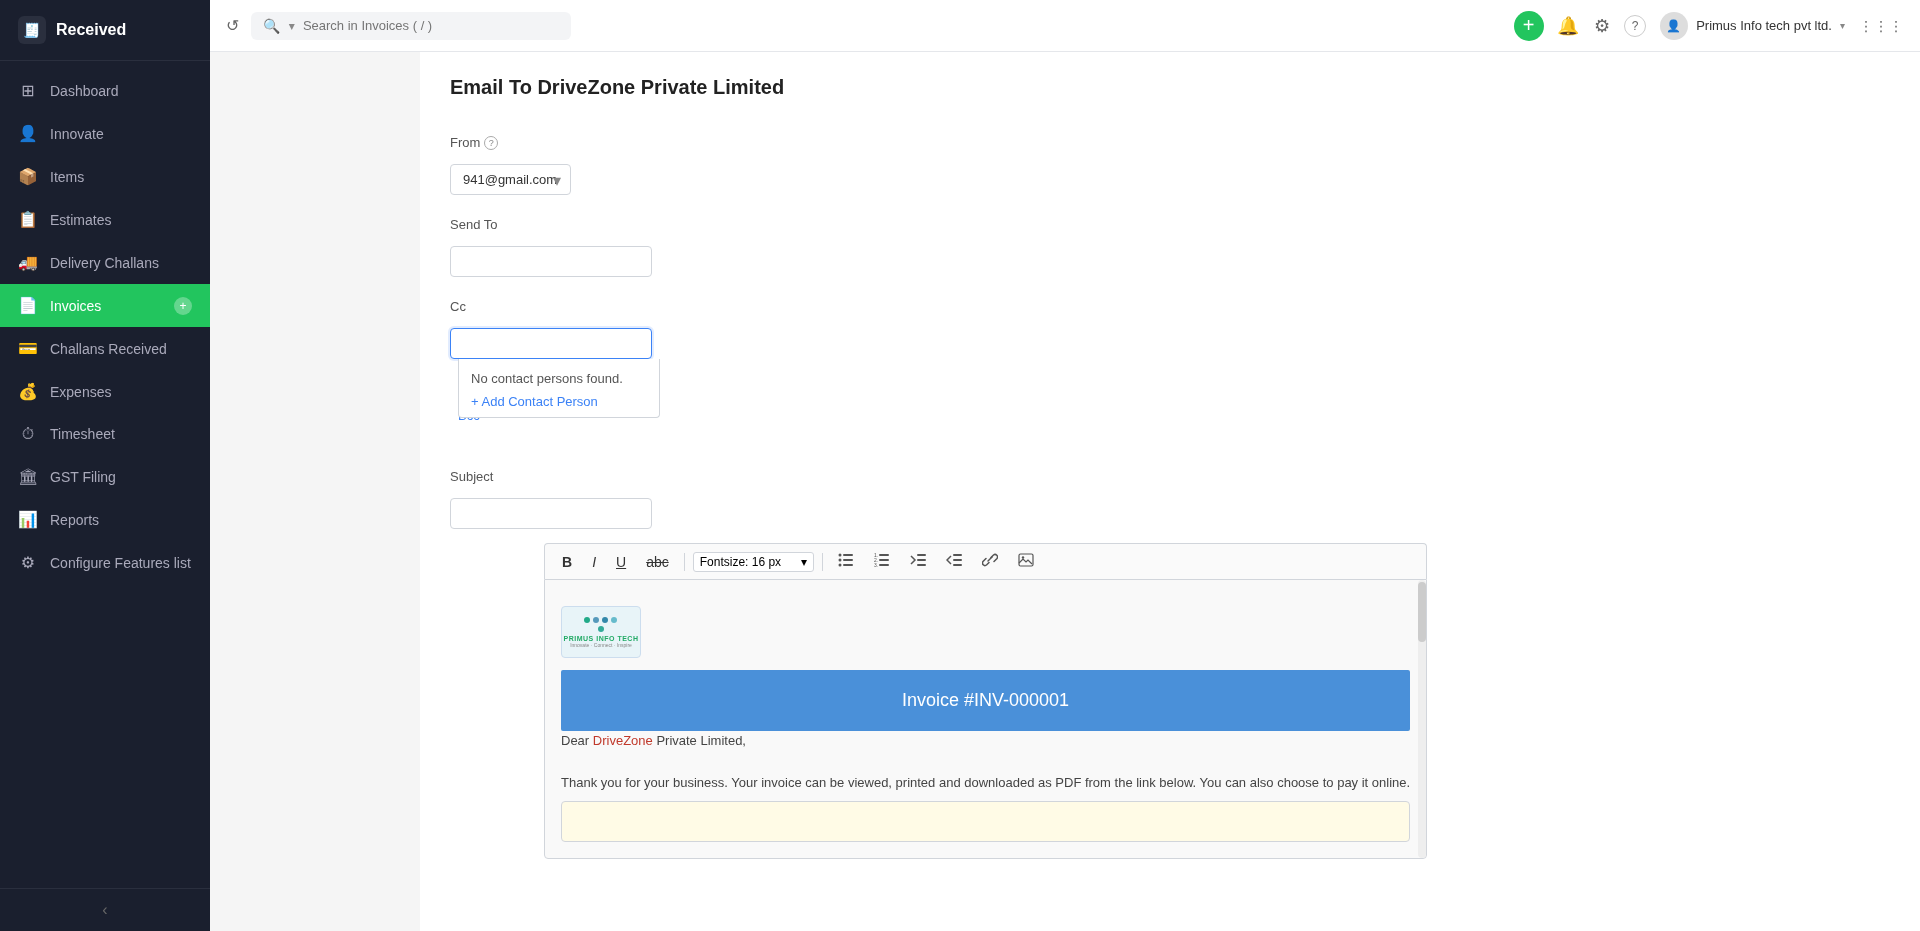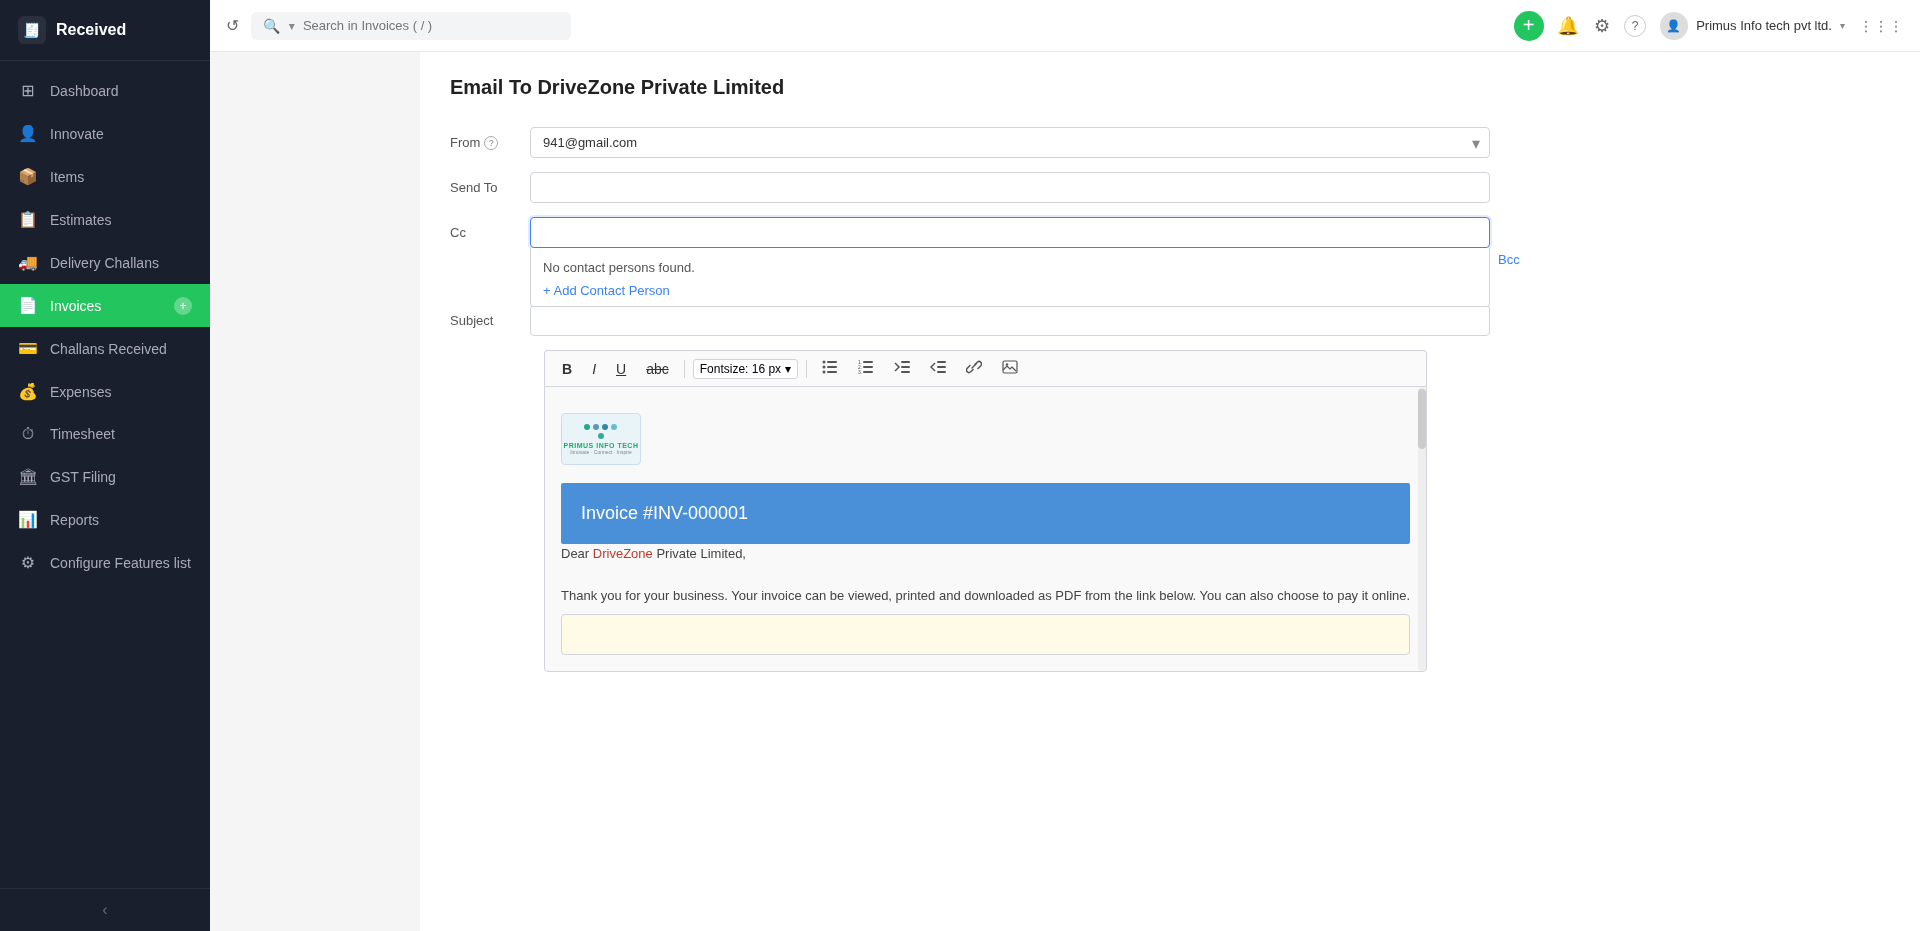--- a/index.html
+++ b/index.html
@@ -134,20 +134,22 @@
       font-weight: 600;
       color: #222;
       margin-bottom: 28px;
     }
 
     
     .form-row {
       display: flex;
       align-items: flex-start;
       margin-bottom: 14px;
+      gap: 14px;
+      flex-direction: column;
     }
     .form-label {
       width: 80px;
       min-width: 80px;
       font-size: 13px;
       color: #555;
       padding-top: 8px;
     }
     .form-label-with-icon {
       display: flex; align-items: center; gap: 4px;
@@ -192,21 +194,21 @@
       border: 1px solid #3b82f6;
       border-radius: 4px;
       padding: 7px 12px;
       font-size: 13px;
       color: #333;
       outline: none;
       box-shadow: 0 0 0 2px rgba(59,130,246,0.15);
     }
     .cc-dropdown {
       position: absolute;
-      left: 0; top: 100%;
+      left: 8px; top: 100%;
       width: 100%;
       background: #fff;
       border: 1px solid #d1d5db;
       border-top: none;
       border-radius: 0 0 4px 4px;
       z-index: 50;
       padding: 8px 12px;
     }
     .cc-dropdown-no-contact {
       font-size: 13px;
@@ -257,21 +259,21 @@
     .toolbar-btn.underline { text-decoration: underline; }
     .toolbar-btn.strikethrough { text-decoration: line-through; }
     .toolbar-sep { width: 1px; height: 18px; background: #d1d5db; margin: 0 2px; }
     .fontsize-select {
       border: 1px solid #d1d5db;
       border-radius: 3px;
       padding: 2px 6px;
       font-size: 12px;
       cursor: pointer;
       background: #fff;
-      display: flex; align-items: center; gap: 4px;
+      display: flex; align-items: center; gap: 20px;
     }
 
     
     .email-body-container {
       border: 1px solid #d1d5db;
       border-radius: 0 0 4px 4px;
       max-width: 960px;
       max-height: 340px;
       overflow-y: auto;
       background: #f9f9f9;
@@ -296,25 +298,25 @@
     }
     .email-logo-dots {
       display: flex; gap: 3px; justify-content: center; margin-bottom: 3px;
     }
     .dot { width: 6px; height: 6px; border-radius: 50%; }
     .email-logo-text { font-size: 7px; color: #2a6; font-weight: bold; letter-spacing: 0.5px; }
     .email-logo-subtext { font-size: 5px; color: #888; }
     .email-banner {
       background: #4a90d9;
       color: #fff;
-      text-align: left;
+      text-align: center;
       padding: 20px;
       font-size: 18px;
       font-weight: 500;
-      margin-top: 14px;
+      margin-top: 8px;
       border-radius: 2px;
     }
     .email-content {
       padding: 0 0;
       font-size: 13px;
       color: #444;
       line-height: 1.6;
     }
     .email-content a { color: #c0392b; }
     .email-cta-box {

